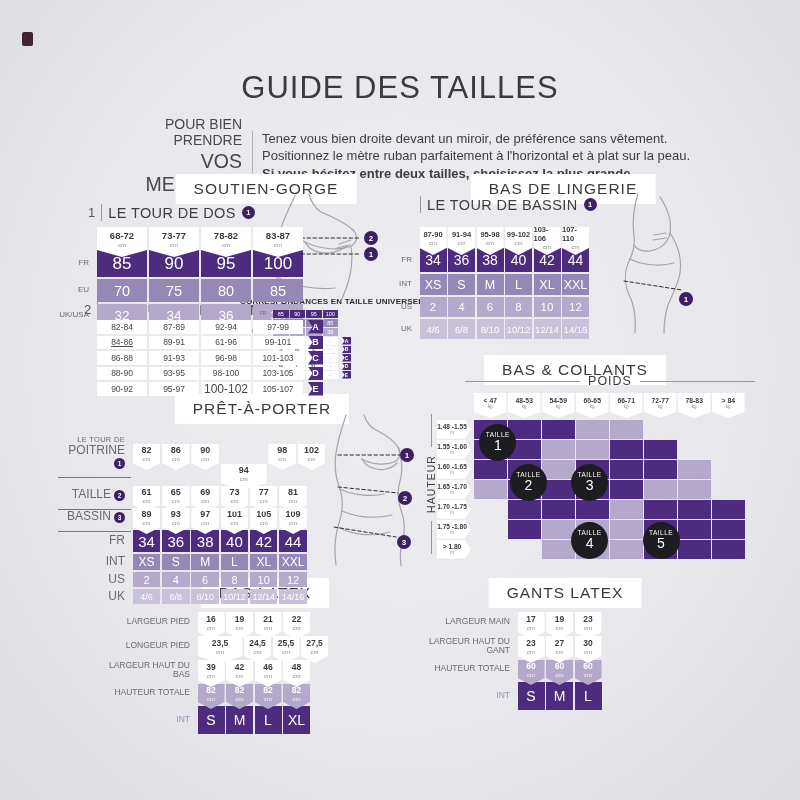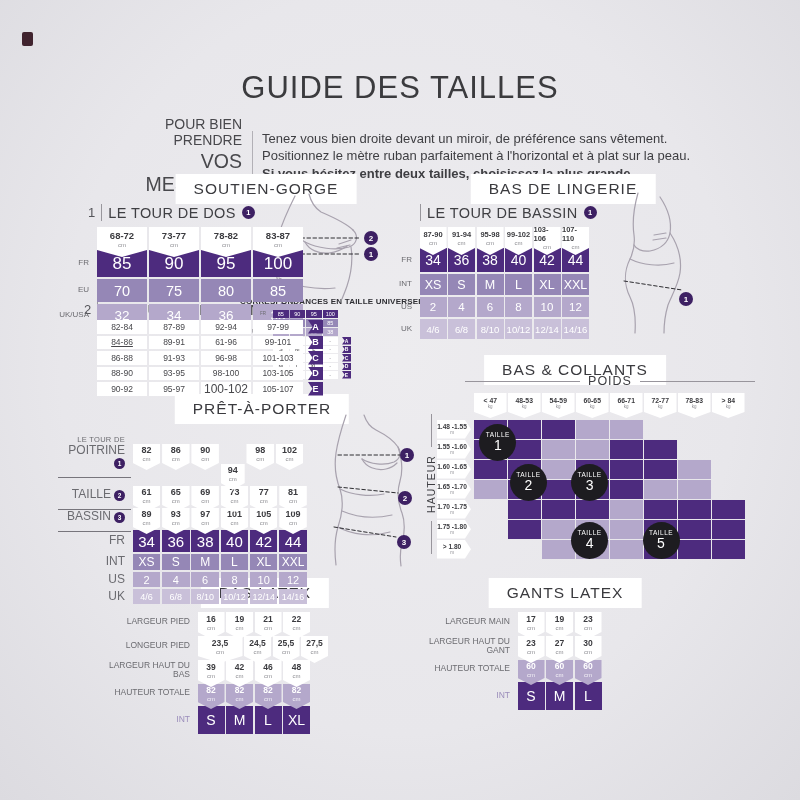--- a/index.html
+++ b/index.html
@@ -357,21 +357,21 @@
     <path d="M108,53 C110,66 108,80 104,92 C102,98 100,102 99,105"></path>
     <path d="M36,84 C50,92 72,96 92,94"></path>
     <path class="dash" d="M34,44 L118,44"></path>
     <path class="dash" d="M34,60 L118,60"></path>
     <circle cx="128" cy="44" r="7"></circle>
     <text x="128" y="47">2</text>
     <circle cx="128" cy="60" r="7"></circle>
     <text x="128" y="63">1</text>
   </svg>
 
-  <div class="abs thead" style="left:420px;top:204px;text-align:right;">
+  <div class="abs thead" style="left:420px;top:196px;text-align:right;">
     <span class="vbar"></span>
     <span class="htxt">LE TOUR DE BASSIN</span>
     <span class="nbadge">1</span>
   </div>
   <div class="abs" id="bassin-table" style="left:388px;top:227px;">
       <div class="trow ptrow" style="gap: 1.5px; z-index: 60; margin-bottom: -7px;">
         <div class="rlabel" style="width: 30px; font-size: 8px;"></div>
         <div class="cell wcell pt" style="width: 27px; height: 28px; font-size: 7.5px;">
           <span class="hv">87-90</span>
           <span class="hu">cm</span>
@@ -454,21 +454,21 @@
           <span class="hu">cm</span>
         </div>
         <div class="cell wcell pt" style="width: 27.5px; height: 26px; font-size: 9px;">
           <span class="hv">86</span>
           <span class="hu">cm</span>
         </div>
         <div class="cell wcell pt" style="width: 27.5px; height: 26px; font-size: 9px;">
           <span class="hv">90</span>
           <span class="hu">cm</span>
         </div>
-        <div class="cell wcell pt" style="width: 24px; height: 26px; font-size: 9px; margin-top: 40px;">
+        <div class="cell wcell pt" style="width: 46px; height: 26px; font-size: 9px; margin-top: 40px;">
           <span class="hv">94</span>
           <span class="hu">cm</span>
         </div>
         <div class="cell wcell pt" style="width: 27.5px; height: 26px; font-size: 9px;">
           <span class="hv">98</span>
           <span class="hu">cm</span>
         </div>
         <div class="cell wcell pt" style="width: 27.5px; height: 26px; font-size: 9px;">
           <span class="hv">102</span>
           <span class="hu">cm</span>

